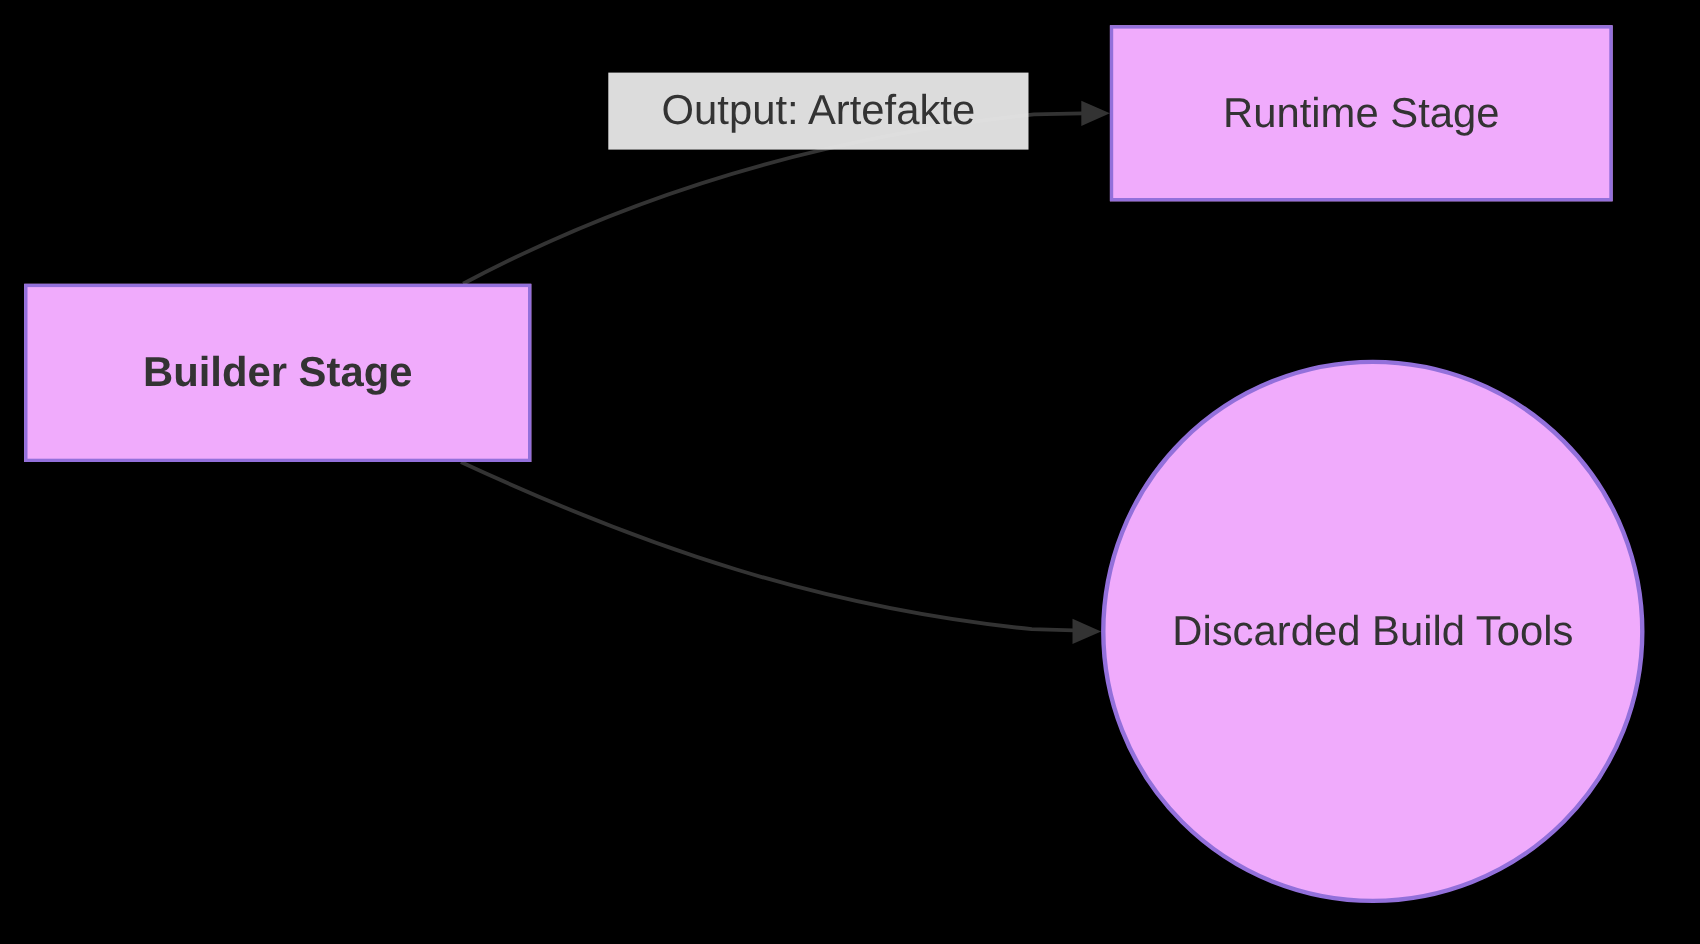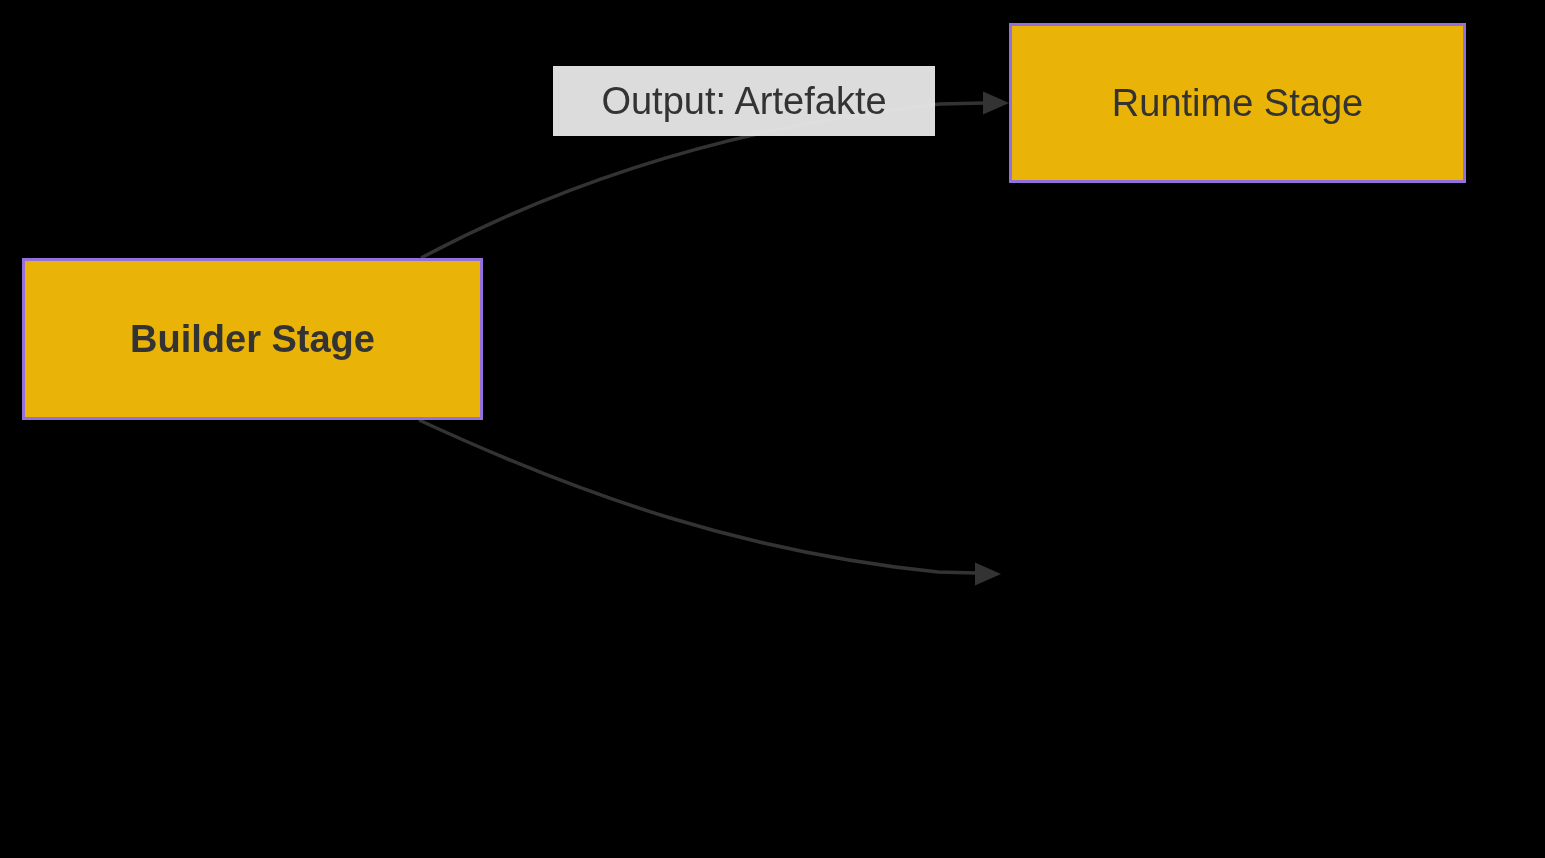--- a/index.html
+++ b/index.html
@@ -30,21 +30,21 @@
   }
   .arrowhead {
     fill: #333333;
     stroke: none;
   }
   .node {
     position: absolute;
     display: flex;
     align-items: center;
     justify-content: center;
-    background: #eab308;
+    background: #f0abfc;
     border: 3.5px solid #9370DB;
     box-sizing: border-box;
     font-size: 38px;
     color: #333333;
     text-align: center;
   }
   .node-builder {
     left: 22px;
     top: 258px;
     width: 461px;
@@ -97,14 +97,17 @@
   </div>
 
   <div class="node node-builder">
     <span>Builder Stage</span>
   </div>
 
   <div class="node node-runtime">
     <span>Runtime Stage</span>
   </div>
 
+  <div class="node node-discarded">
+    <span>Discarded Build Tools</span>
+  </div>
 
 </div>
 
 </body></html>

